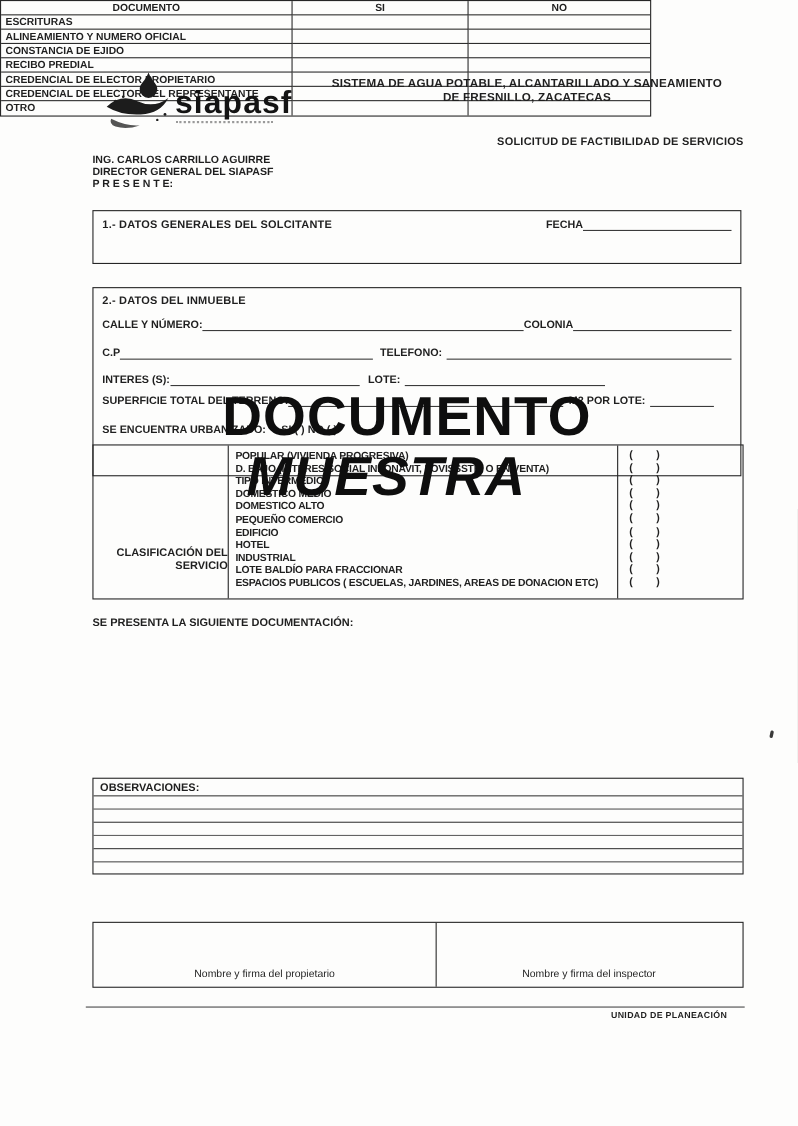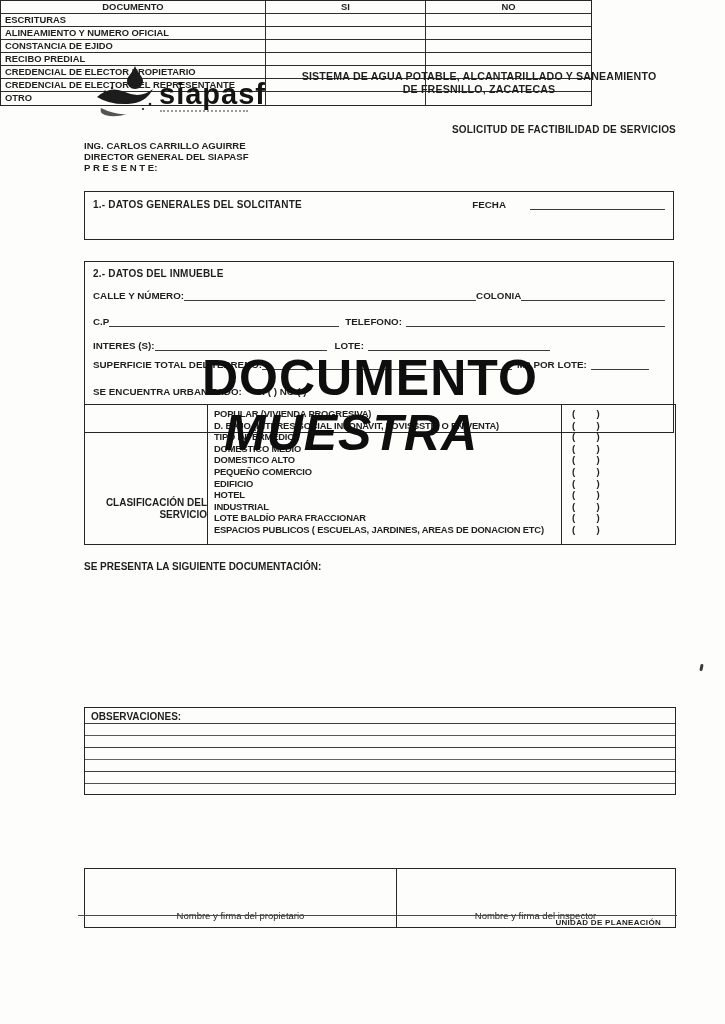--- a/index.html
+++ b/index.html
@@ -19,21 +19,21 @@
   .logo{left:95px;top:64px;display:flex;align-items:flex-start;justify-content:flex-end;}
   .logo svg{display:block;}
   .logo-text{font-size:29px;font-weight:bold;letter-spacing:1px;margin:14px 0 0 2px;color:#141414;}
   .logo-sub{left:160px;top:110px;width:88px;height:3px;border-top:2px dotted #9a9a9a;}
   .org-title{left:278px;top:70px;width:402px;text-align:center;font-size:10.6px;font-weight:bold;line-height:13px;letter-spacing:.2px;}
   .form-title{right:49px;top:124px;font-size:10px;font-weight:bold;letter-spacing:.2px;}
   .addressee{left:84px;top:141px;font-size:9.6px;font-weight:bold;line-height:10.8px;}
 
   
   .sec1{left:84px;top:191px;width:590px;height:49px;}
-  .sec1 .r1{left:8px;right:8px;top:6px;gap:24px;}
+  .sec1 .r1{left:8px;right:8px;top:6px;}
   .sec1 .r2{left:8px;right:6px;top:29px;}
   .sec-title{font-size:10px;font-weight:bold;letter-spacing:.2px;}
   .lbl{font-size:9.8px;font-weight:bold;white-space:nowrap;}
   .sp{flex:1;}
 
   
   .sec2{left:84px;top:261px;width:590px;height:172px;}
   .sec2 .row{left:8px;right:8px;}
 
   
@@ -52,21 +52,21 @@
   .doc-cell.hdr{text-align:center;padding-left:0;}
   .doc-cell.lastcol{border-right:none;}
   .doc-cell.lastrow{border-bottom:none;}
 
   
   .obs{left:84px;top:707px;width:592px;height:88px;}
   .obs-label{position:absolute;left:6px;top:3px;font-size:10px;font-weight:bold;}
   .obs-line{position:absolute;left:0;right:0;border-top:1.1px solid #3c3c3c;}
 
   
-  .sig{left:84px;top:838px;width:592px;height:60px;margin-top:30px;}
+  .sig{left:84px;top:838px;width:592px;height:60px;}
   .sig-div{position:absolute;left:311px;top:0;bottom:0;border-left:1.4px solid #2a2a2a;}
   .sig-lbl{position:absolute;bottom:6px;font-size:9.5px;text-align:center;}
   .sig-lbl.l{left:0;width:311px;}
   .sig-lbl.r{left:311px;right:0;}
 
   
   .footer-line{left:78px;top:915px;width:599px;border-top:1.2px solid #4a4a4a;}
   .footer-label{right:64px;top:918px;font-size:8px;font-weight:bold;letter-spacing:.3px;}
 
   

